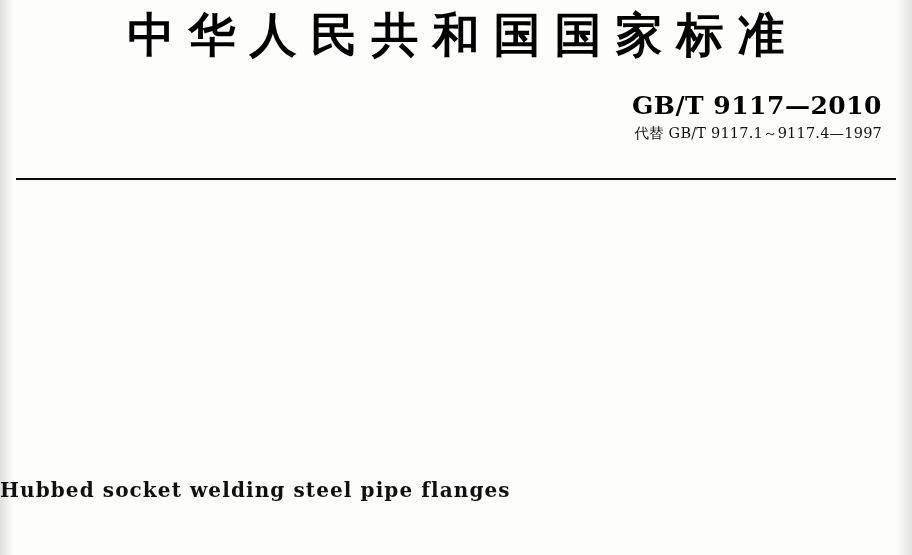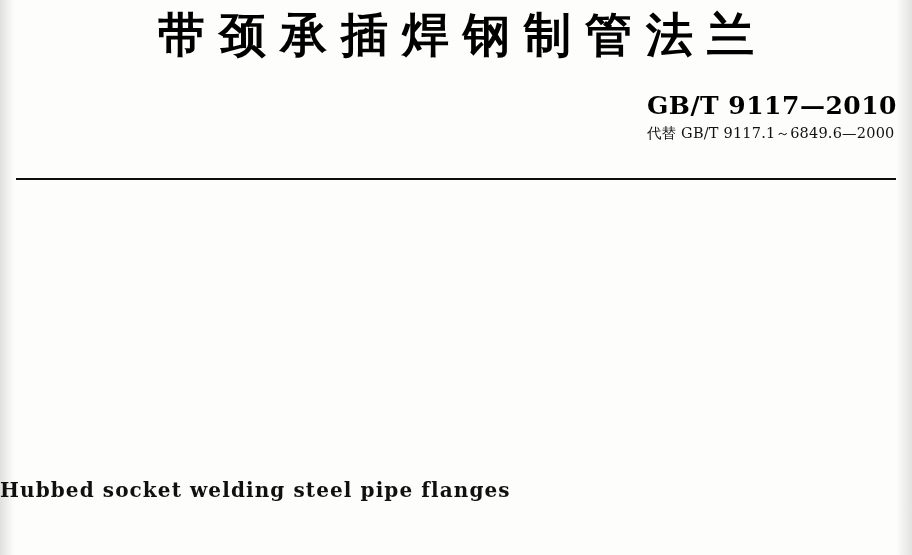--- a/index.html
+++ b/index.html
@@ -52,22 +52,23 @@
     font-size: 47px;
     letter-spacing: 14px;
     text-indent: 14px;
     line-height: 1.25;
     color: #000;
     white-space: nowrap;
   }
 
   .std-number-block {
     position: absolute;
-    right: 15px;
+    right: 30px;
     top: 92px;
+    text-align: right;
   }
 
   .std-number {
     font-family: "DejaVu Serif", "Liberation Serif", serif;
     font-weight: 700;
     font-size: 25px;
     letter-spacing: 0.5px;
     color: #000;
     line-height: 1.15;
   }
@@ -117,25 +118,25 @@
     letter-spacing: 1.1px;
     color: #101010;
     white-space: nowrap;
   }
 </style>
 </head>
 <body>
 
 <div class="page">
 
-  <div class="national-title">带颈承插焊钢制管法兰</div>
+  <div class="national-title">中华人民共和国国家标准</div>
 
   <div class="std-number-block">
     <div class="std-number">GB/T 9117—2010</div>
-    <div class="std-replaces">代替 GB/T 9117.1～6849.6—2000</div>
+    <div class="std-replaces">代替 GB/T 9117.1～9117.4—1997</div>
   </div>
 
   <div class="rule"></div>
 
 
   <div class="title-en">Hubbed socket welding steel pipe flanges</div>
 
 </div>
 
 </body></html>

